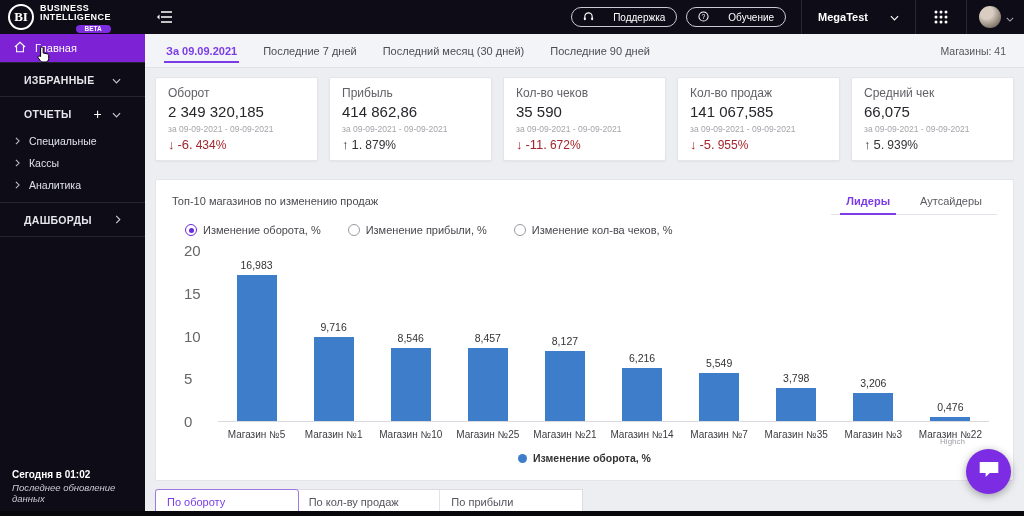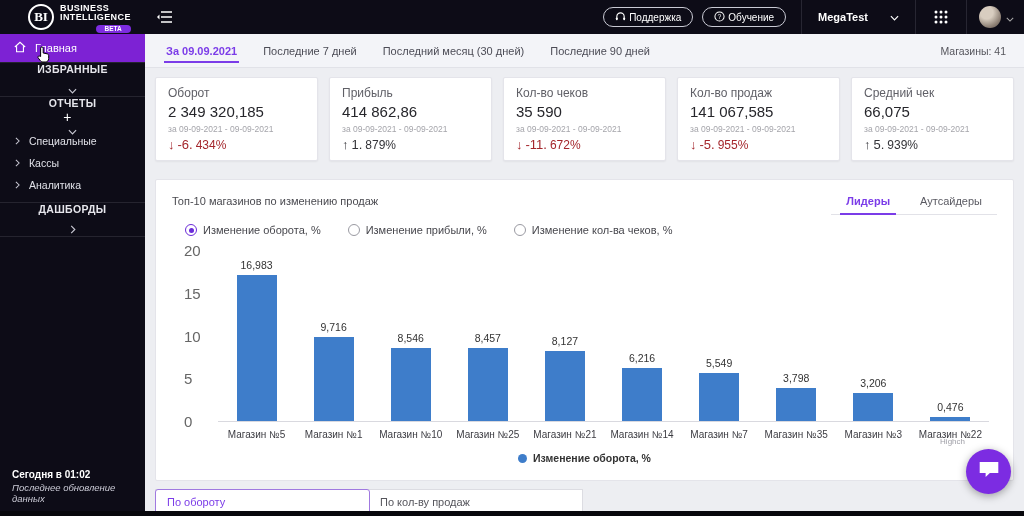--- a/index.html
+++ b/index.html
@@ -2,38 +2,38 @@
 <html><head>
 <meta charset="utf-8">
 <style>
   * { margin:0; padding:0; box-sizing:border-box; }
   html,body { width:1024px; height:516px; overflow:hidden; }
   body { font-family:"Liberation Sans", sans-serif; background:#edeef2; position:relative; }
 
   
   .topbar { position:absolute; top:0; left:0; right:0; height:34px; background:#0d0c17; display:flex; align-items:center; z-index:5; }
   .logo { width:145px; display:flex; align-items:flex-start; gap:6px; padding:3px 0 0 8px; }
-  .logo-circle { width:26px; height:26px; border:2.5px solid #fff; border-radius:50%; color:#fff; font-family:"Liberation Serif", serif; font-weight:bold; font-size:13px; display:flex; align-items:center; justify-content:center; flex:0 0 auto;margin-left:20px; }
+  .logo-circle { width:26px; height:26px; border:2.5px solid #fff; border-radius:50%; color:#fff; font-family:"Liberation Serif", serif; font-weight:bold; font-size:13px; display:flex; align-items:center; justify-content:center; flex:0 0 auto; }
   .logo-text { display:flex; flex-direction:column; line-height:1.05; }
   .logo-line { color:#fff; font-size:9px; font-weight:bold; letter-spacing:.4px; }
   .beta { align-self:flex-end; background:#7d2ce0; color:#fff; font-size:6.5px; font-weight:bold; padding:1px 9px; border-radius:5px; margin-top:2px; }
   .hamburger { margin-left:12px; cursor:pointer; display:flex; align-items:center; }
   .topbar-right { margin-left:auto; display:flex; align-items:center; height:100%; }
-  .pill-btn { border:1px solid #c9cad4; border-radius:11px; color:#fff; font-size:10px; height:20px; padding:0 11px; display:flex; align-items:center; gap:3px; margin-right:9px; background:transparent; cursor:pointer; }
+  .pill-btn { border:1px solid #c9cad4; border-radius:11px; color:#fff; font-size:10px; height:20px; padding:0 11px; display:flex; align-items:center; gap:19px; margin-right:9px; background:transparent; cursor:pointer; }
   .tb-divider { width:1px; height:34px; background:#272632; margin:0 6px; }
   .account { color:#fff; font-size:11px; font-weight:bold; display:flex; gap:22px; align-items:center; padding:0 10px; cursor:pointer; height:100%; }
   .grid-btn { padding:0 12px; height:100%; display:flex; align-items:center; cursor:pointer; }
   .avatar-wrap { display:flex; align-items:center; gap:5px; padding:0 10px 0 6px; cursor:pointer; }
   .avatar { width:22px; height:22px; border-radius:50%; background:radial-gradient(circle at 35% 30%, #d8cdc0 0 30%, #8a7d72 70%, #5c544e); }
 
   
   .sidebar { position:absolute; top:34px; left:0; width:145px; bottom:0; background:#0d0c17; z-index:4; }
   .side-home { height:28px; background:#7d22d4; display:flex; align-items:center; gap:9px; padding:0 14px; color:#fff; font-size:11px; cursor:pointer; }
   .side-divider { height:1px; background:#25242f; }
-  .side-section { height:33px; display:flex; align-items:center; padding:0 14px; color:#e6e6ec; font-size:10.5px; font-weight:bold; letter-spacing:.3px; cursor:pointer;flex-direction:column; }
+  .side-section { height:33px; display:flex; align-items:center; padding:0 24px; color:#e6e6ec; font-size:10.5px; font-weight:bold; letter-spacing:.3px; cursor:pointer; }
   .side-section .sp { flex:1; }
   .plus { color:#fff; font-size:14px; font-weight:normal; margin-right:10px; }
   .side-sub { display:flex; align-items:center; gap:9px; padding:5px 0 5px 15px; color:#e0e1e8; font-size:10.5px; cursor:pointer; }
   .side-bottom { position:absolute; bottom:12px; left:12px; right:6px; }
   .side-time { color:#fff; font-size:10px; font-weight:bold; }
   .side-upd { color:#c9c9d4; font-size:9.5px; font-style:italic; margin-top:2px; }
 
   
   .main { position:absolute; left:145px; top:34px; right:0; bottom:0; background:#edeef2; }
   .tabs-row { height:34px; background:#f3f4f8; border-bottom:1px solid #e1e2e8; display:flex; align-items:center; padding:0 8px; }
@@ -376,20 +376,21 @@
     <div class="legend">
       <span class="legend-dot"></span>
       <span class="legend-text">Изменение оборота, %</span>
     </div>
     <div class="credit">Highch</div>
   </section>
 
   <div class="bottom-tabs" id="bottom-tabs">
       <div class="btab active">По обороту</div>
       <div class="btab">По кол-ву продаж</div>
+      <div class="btab">По прибыли</div>
     </div>
 </main>
 
 <div class="chat-fab">
   <span>
     <svg width="22" height="19" viewBox="0 0 26 22">
         <path d="M2 2 h22 v13 h-10 l-5 5 v-5 h-7 z" fill="#fff"></path>
       </svg>
   </span>
 </div>

